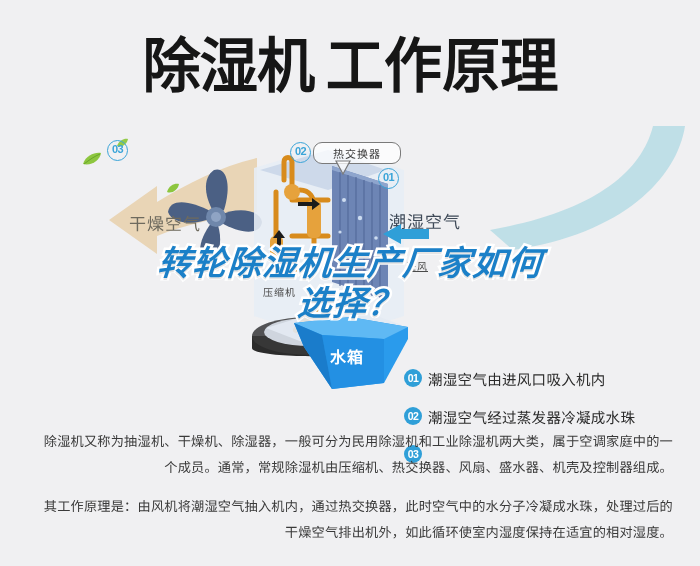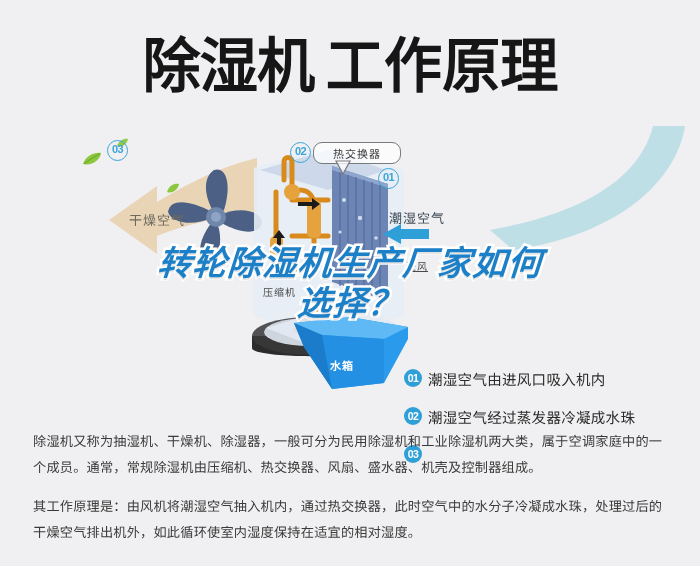--- a/index.html
+++ b/index.html
@@ -39,40 +39,40 @@
 
   
   .fan{position:absolute;left:158px;top:52px;width:120px;height:105px;}
 
   
   .machine{position:absolute;left:236px;top:28px;width:190px;height:250px;}
 
   
   .tank{position:absolute;left:292px;top:205px;width:118px;height:75px;}
   .tank-label{
-    position:absolute;left:330px;top:245px;font-size:11px;color:#ffffff;
+    position:absolute;left:330px;top:232px;font-size:16px;color:#ffffff;
     font-weight:bold;letter-spacing:1px;z-index:6;
   }
 
   
   .badge{
     position:absolute;width:19px;height:19px;border-radius:50%;
     border:1.6px solid #3aa4d8;color:#3aa4d8;
     font-size:11px;font-weight:bold;line-height:17px;text-align:center;
     background:transparent;letter-spacing:-0.5px;
   }
 
   
   .callout{
     position:absolute;padding:2px 19px;border:1.4px solid #7a7a7a;
     border-radius:9px;background:rgba(255,255,255,.75);
     font-size:11px;color:#3a3a3a;white-space:nowrap;letter-spacing:1px;
   }
 
-  .dg-label{position:absolute;font-size:13px;color:#3f4a58;white-space:nowrap;letter-spacing:1px;}
+  .dg-label{position:absolute;font-size:17px;color:#3f4a58;white-space:nowrap;letter-spacing:1px;}
   .dg-label.small{font-size:10px;color:#4a4a4a;}
   .dg-label.tan{color:#6e6a5e;}
 
   
   .legend{position:absolute;left:404px;top:247px;width:296px;}
   .legend-row{display:flex;align-items:center;height:38px;}
   .legend-badge{
     width:18px;height:18px;border-radius:50%;background:#2f9fd8;color:#fff;
     font-size:10.5px;font-weight:bold;line-height:18px;text-align:center;
     flex:0 0 18px;margin-right:6px;letter-spacing:-0.5px;
@@ -91,21 +91,21 @@
     paint-order:stroke fill;
     text-shadow:
       0 2px 0 rgba(0,0,0,0.10);
     font-style:italic;
     transform:skewX(-4deg);
     display:block;
   }
 
   
   .body-text{position:absolute;left:33px;top:416px;width:640px;}
-  .para{font-size:13.2px;color:#3a3a3a;line-height:26px;letter-spacing:0.2px;}
+  .para{font-size:13.2px;color:#3a3a3a;line-height:26px;letter-spacing:0.2px;text-align:right;}
   .para + .para{}
 </style>
 </head>
 <body>
 
 <div class="page">
 
   <div class="title-wrap">
     <div class="title">
       <span class="t1">除湿机</span><span class="t2">工作原理</span>

